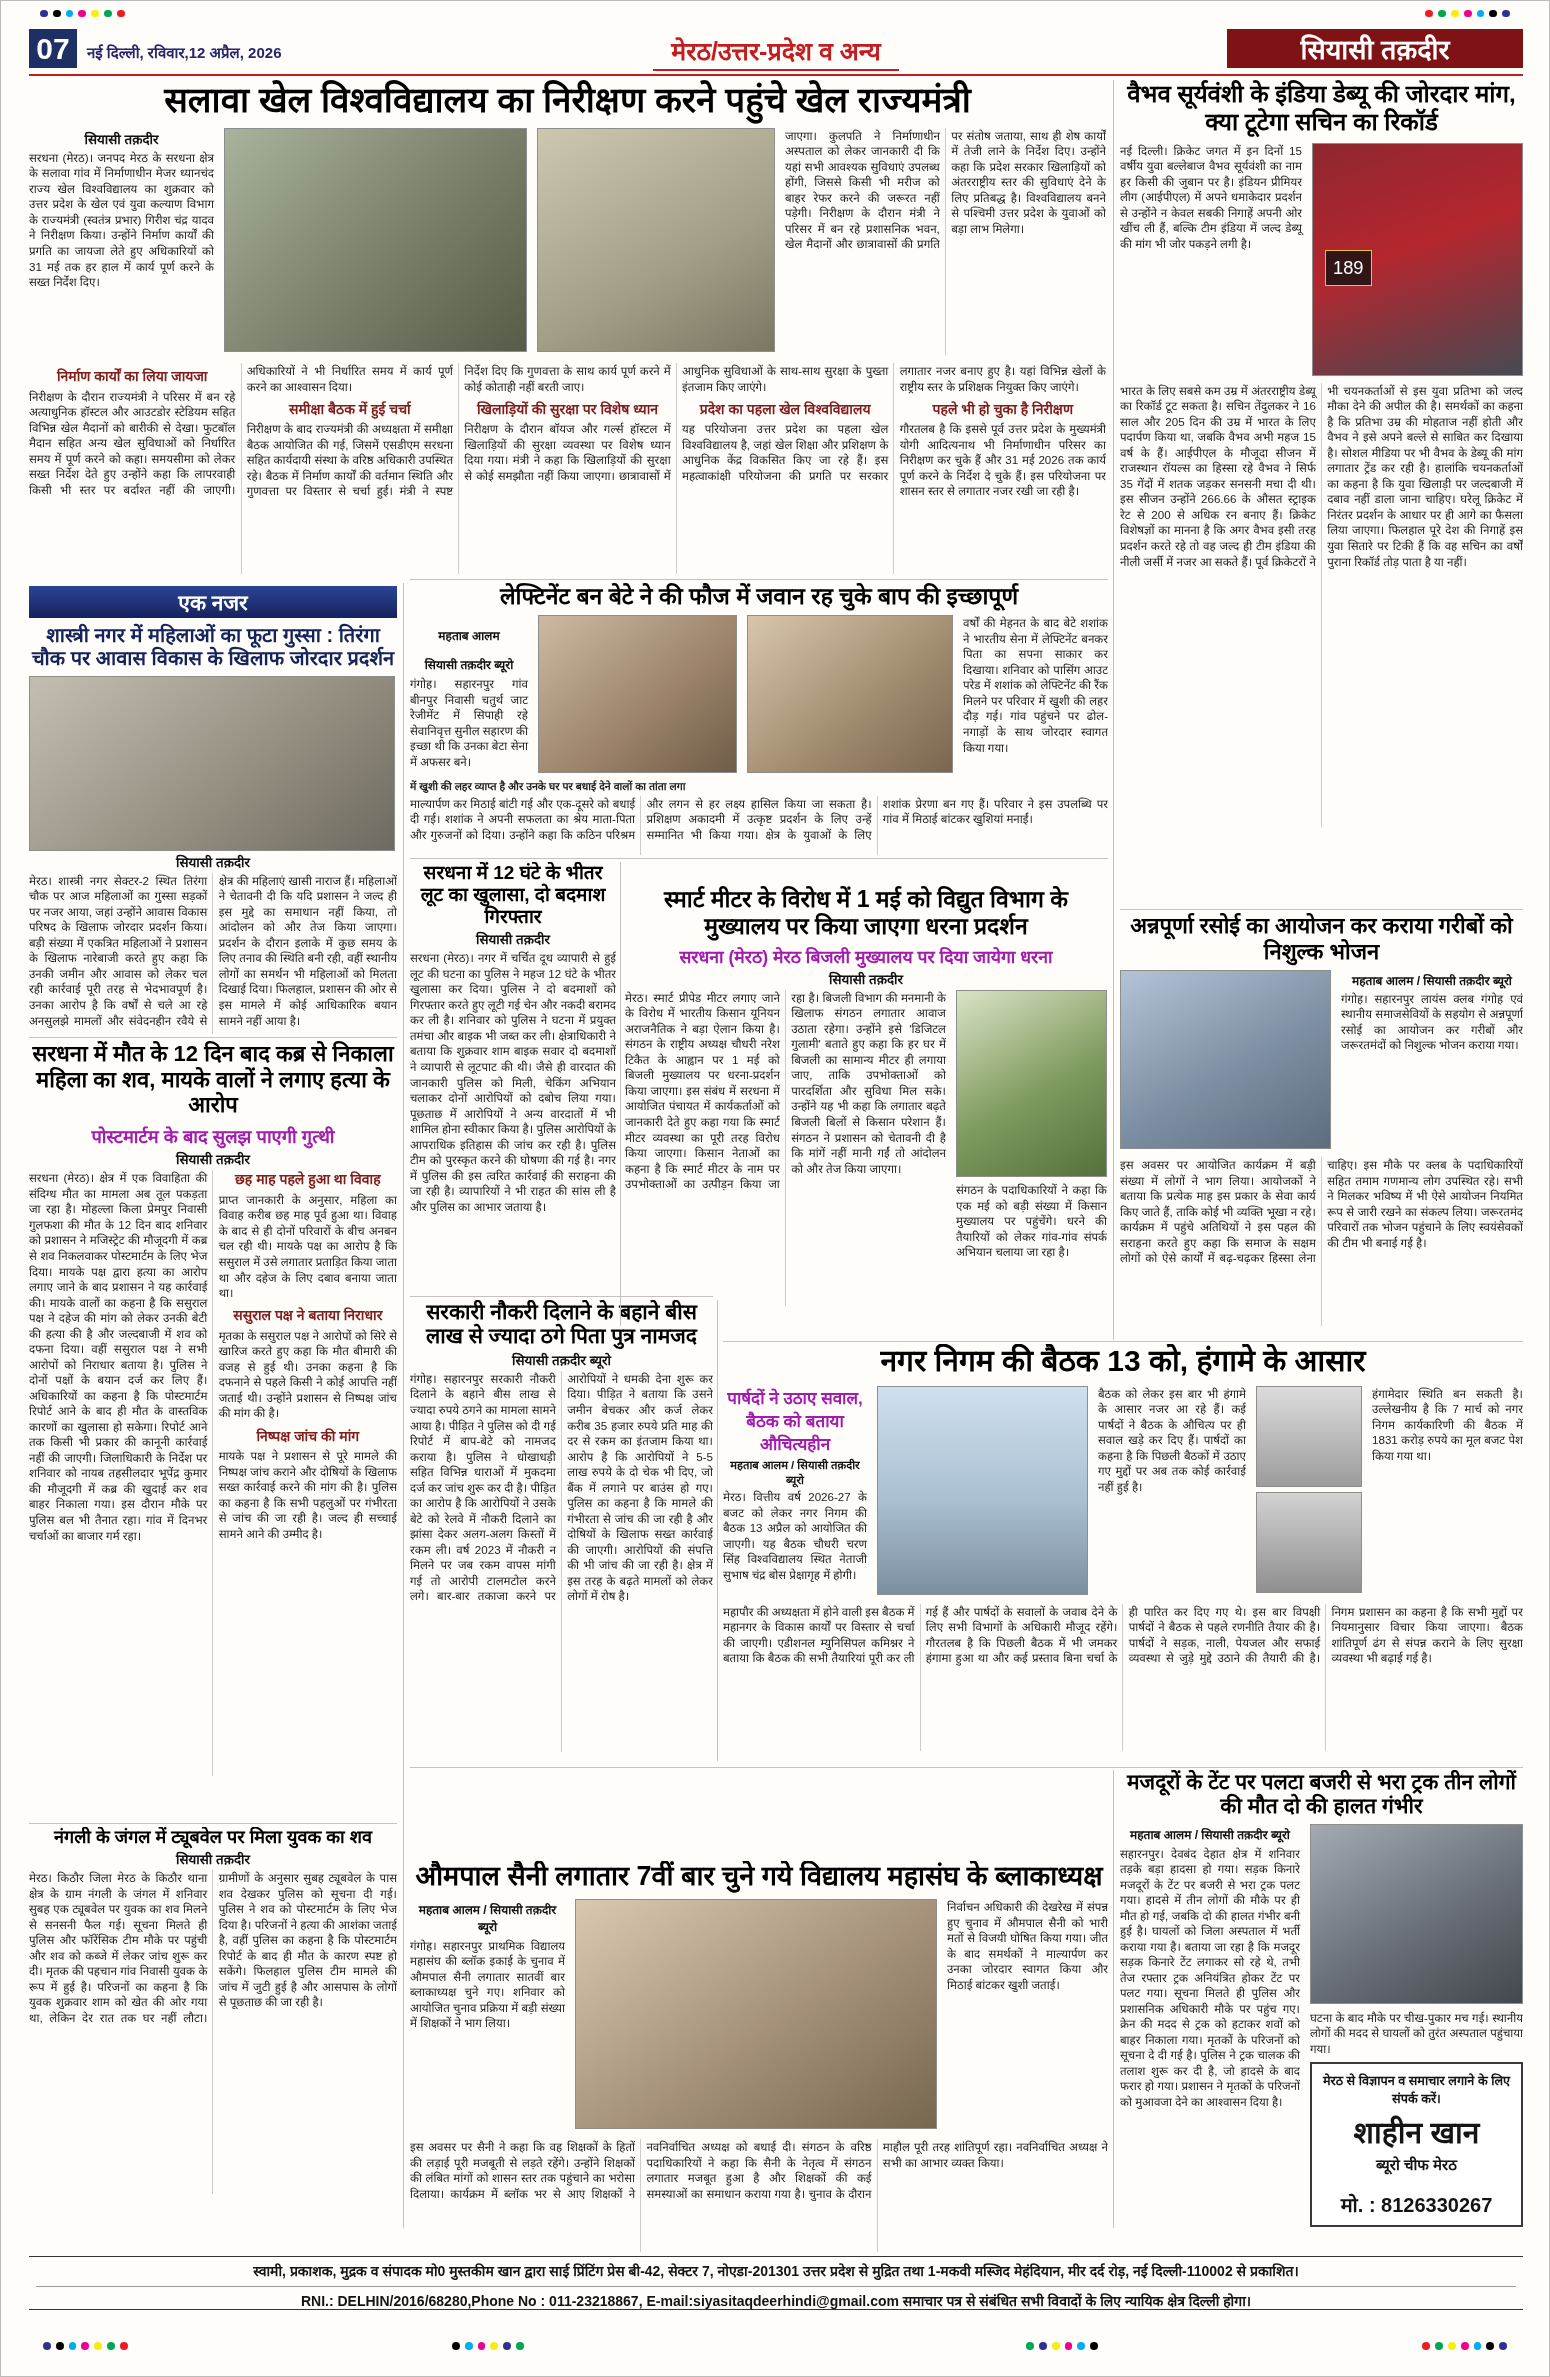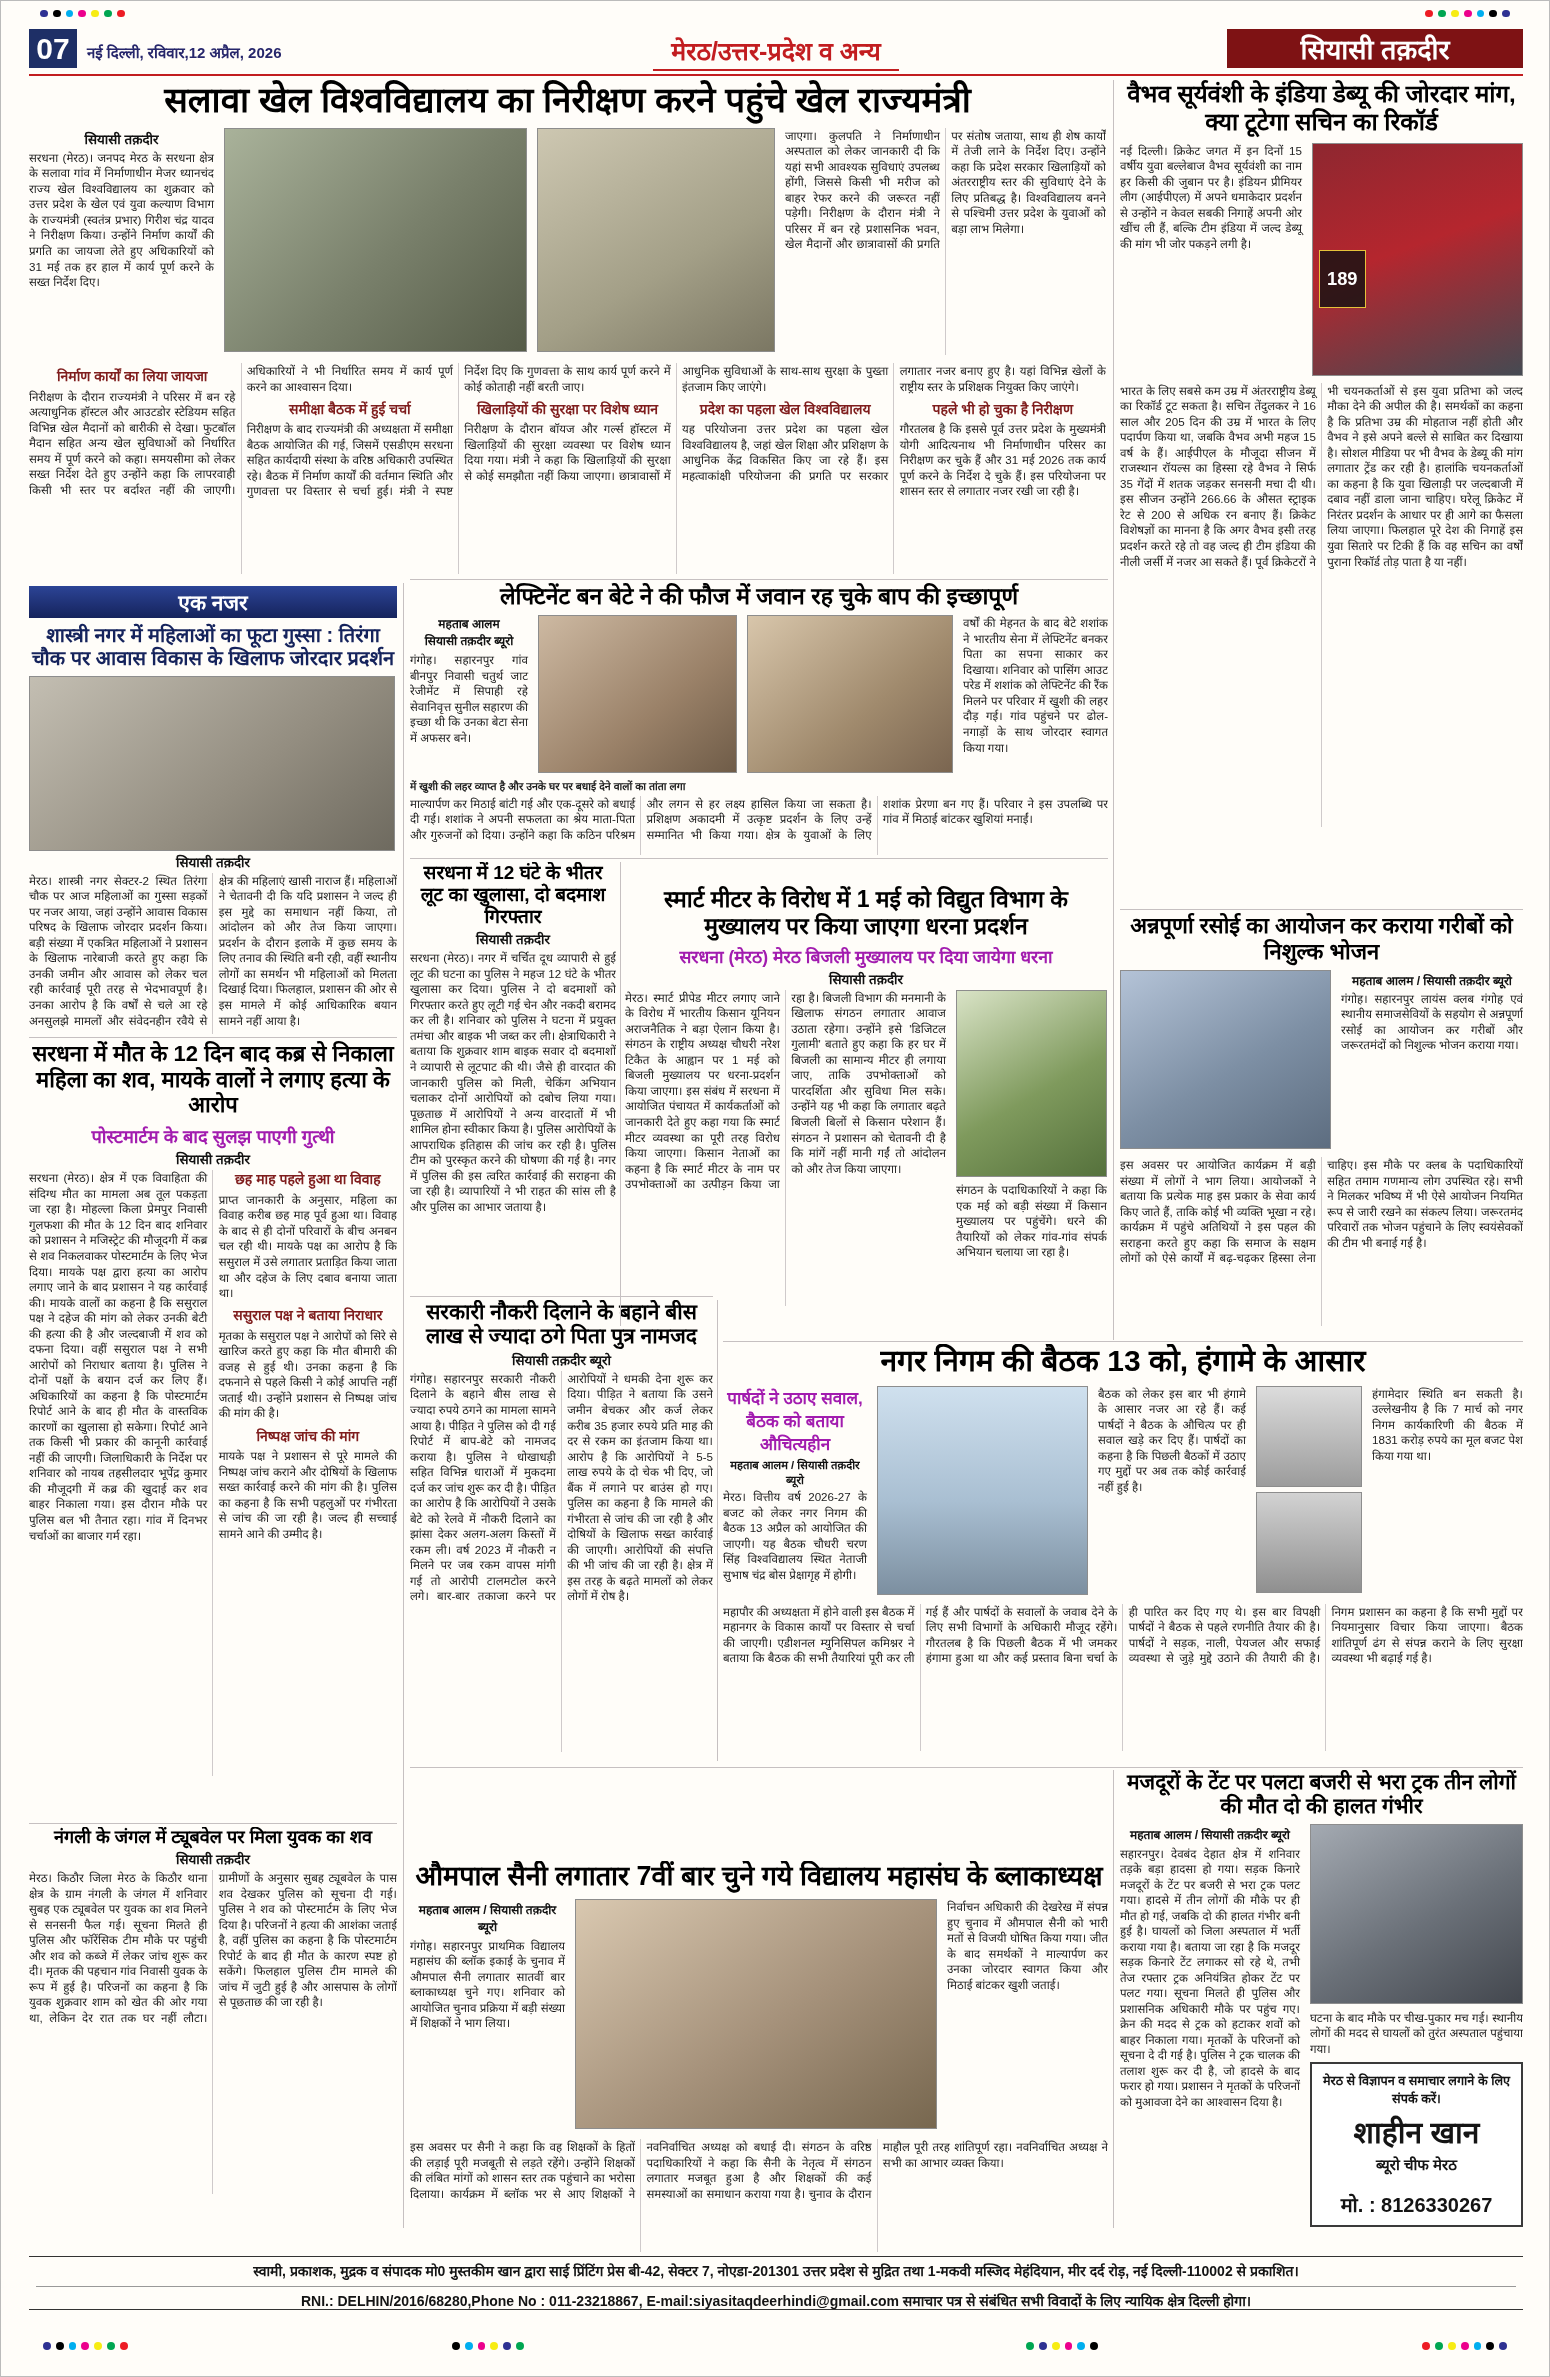--- a/index.html
+++ b/index.html
@@ -13,21 +13,21 @@
   .photo{border:0.7px solid #8d8d8d;position:relative;flex-shrink:0}
   .multicol{column-gap:11.3px;column-rule:0.7px solid #cfcacb}
   .cols2{column-count:2}.cols3{column-count:3}.cols4{column-count:4}.cols5{column-count:5}
   h4.sub{font-size:14px;font-weight:bold;text-align:center;margin:4.2px 0 2.8px;break-after:avoid;color:#7f1d1d}
   .vrule{position:absolute;width:0;border-left:0.7px solid #c6c0c1}
   .hrule{position:absolute;height:0;border-top:0.7px solid #c6c0c1}
   .dots{position:absolute;display:flex;gap:5px}
   .dots i{width:7.8px;height:7.8px;border-radius:50%;display:block}
   .flexrow{display:flex;gap:10px}
   .deck{font-weight:bold;text-align:center;color:#a21caf}
-  .scorebox{position:absolute;left:6px;top:46%;background:#111c;color:#fff;font-weight:bold;font-size:18.3px;padding:17px 7px;border:1.4px solid #e6c23a}
+  .scorebox{position:absolute;left:12px;top:46%;background:#111c;color:#fff;font-weight:normal;font-size:18.3px;padding:6px 7px;border:1.4px solid #e6c23a}
   .adbox{border:2.1px double #3a3a3a;background:#fff;text-align:center;padding:7px 5.6px}
 </style>
 </head>
 <body>
 
 <div class="page">
 
   <div class="dots" style="left:39px;top:8.5px">
     <i style="background:#2e3192"></i>
       <i style="background:#000"></i>
@@ -96,21 +96,21 @@
     <div class="headline" style="font-size:20px;color:#15235c;margin:5.6px 0">शास्त्री नगर में महिलाओं का फूटा गुस्सा : तिरंगा चौक पर आवास विकास के खिलाफ जोरदार प्रदर्शन</div>
     <div class="photo" style="width:366px;height:175px;background:linear-gradient(140deg,#c3beb2,#938d80 60%,#6e6a5f)"></div>
     <div class="byline">सियासी तक़दीर</div>
     <div class="bt multicol cols2" style="height:162px">मेरठ। शास्त्री नगर सेक्टर-2 स्थित तिरंगा चौक पर आज महिलाओं का गुस्सा सड़कों पर नजर आया, जहां उन्होंने आवास विकास परिषद के खिलाफ जोरदार प्रदर्शन किया। बड़ी संख्या में एकत्रित महिलाओं ने प्रशासन के खिलाफ नारेबाजी करते हुए कहा कि उनकी जमीन और आवास को लेकर चल रही कार्रवाई पूरी तरह से भेदभावपूर्ण है। उनका आरोप है कि वर्षों से चले आ रहे अनसुलझे मामलों और संवेदनहीन रवैये से क्षेत्र की महिलाएं खासी नाराज हैं। महिलाओं ने चेतावनी दी कि यदि प्रशासन ने जल्द ही इस मुद्दे का समाधान नहीं किया, तो आंदोलन को और तेज किया जाएगा। प्रदर्शन के दौरान इलाके में कुछ समय के लिए तनाव की स्थिति बनी रही, वहीं स्थानीय लोगों का समर्थन भी महिलाओं को मिलता दिखाई दिया। फिलहाल, प्रशासन की ओर से इस मामले में कोई आधिकारिक बयान सामने नहीं आया है।</div>
   </div>
 
   <div class="block" style="left:409px;top:582px;width:698px;height:272px">
     <div class="headline" style="font-size:23px">लेफ्टिनेंट बन बेटे ने की फौज में जवान रह चुके बाप की इच्छापूर्ण</div>
     <div class="flexrow" style="margin-top:5.6px;height:161px">
       <div style="width:118px">
-        <div class="byline" style="font-size:12px;margin:0">महताब आलम</div>
+        <div class="byline" style="font-size:12px;margin:12px">महताब आलम</div>
         <div class="byline" style="font-size:12px;margin:0 0 2.8px">सियासी तक़दीर ब्यूरो</div>
         <div class="bt">गंगोह। सहारनपुर गांव बीनपुर निवासी चतुर्थ जाट रेजीमेंट में सिपाही रहे सेवानिवृत्त सुनील सहारण की इच्छा थी कि उनका बेटा सेना में अफसर बने।</div>
       </div>
       <div class="photo" style="width:199px;height:158px;background:linear-gradient(140deg,#cdb9a2,#9a8168 60%,#6f5c48)"></div>
       <div class="photo" style="width:206px;height:158px;background:linear-gradient(140deg,#d8c6ab,#a08a6d 60%,#7a6550)"></div>
       <div class="bt" style="flex:1">वर्षों की मेहनत के बाद बेटे शशांक ने भारतीय सेना में लेफ्टिनेंट बनकर पिता का सपना साकार कर दिखाया। शनिवार को पासिंग आउट परेड में शशांक को लेफ्टिनेंट की रैंक मिलने पर परिवार में खुशी की लहर दौड़ गई। गांव पहुंचने पर ढोल-नगाड़ों के साथ जोरदार स्वागत किया गया।</div>
     </div>
     <div style="font-size:10.6px;font-weight:bold;margin:2.8px 0;color:#222">में खुशी की लहर व्याप्त है और उनके घर पर बधाई देने वालों का तांता लगा</div>
     <div class="bt multicol cols3" style="height:68px">माल्यार्पण कर मिठाई बांटी गई और एक-दूसरे को बधाई दी गई। शशांक ने अपनी सफलता का श्रेय माता-पिता और गुरुजनों को दिया। उन्होंने कहा कि कठिन परिश्रम और लगन से हर लक्ष्य हासिल किया जा सकता है। प्रशिक्षण अकादमी में उत्कृष्ट प्रदर्शन के लिए उन्हें सम्मानित भी किया गया। क्षेत्र के युवाओं के लिए शशांक प्रेरणा बन गए हैं। परिवार ने इस उपलब्धि पर गांव में मिठाई बांटकर खुशियां मनाईं।</div>
   </div>

